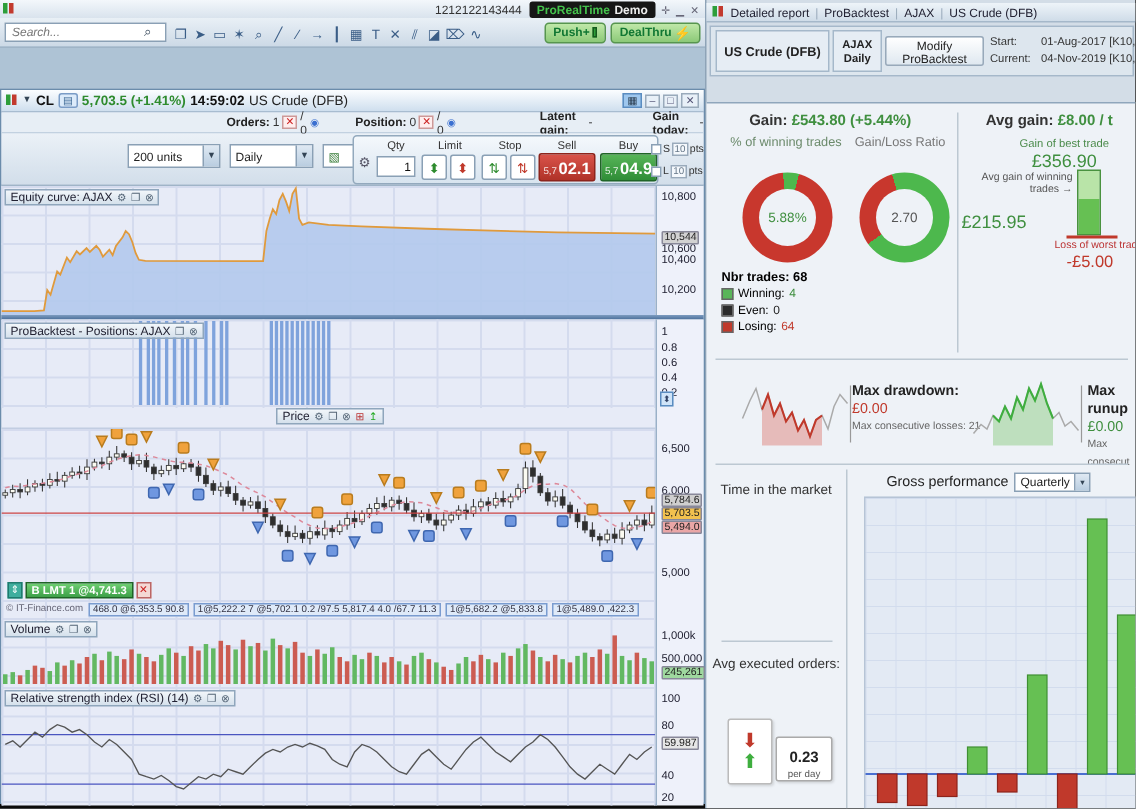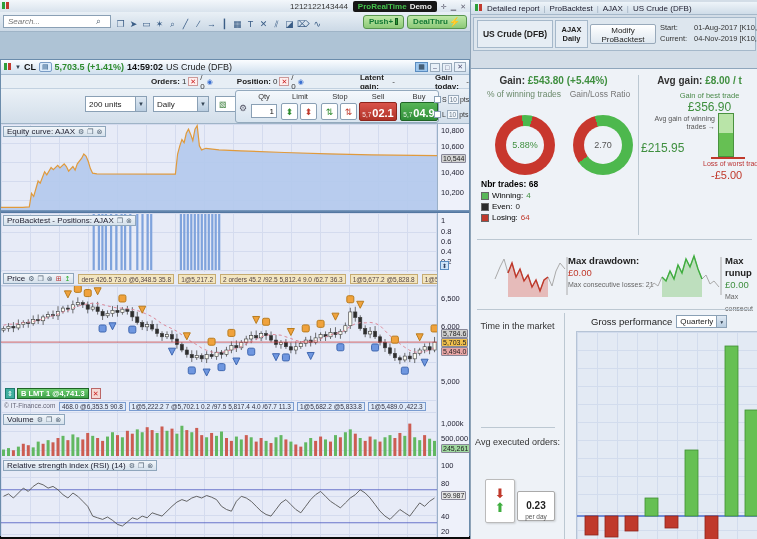--- a/index.html
+++ b/index.html
@@ -87,21 +87,21 @@
   .axis{position:absolute;left:436px;top:0;width:32px;height:100%;background:#eef1fa;border-left:1px solid #9ab0c8;font-size:7.5px;color:#223;}
   .axis span{position:absolute;left:3px;}
   .tag{position:absolute;left:1px;font-size:7px;border:1px solid #889;padding:0 1px;border-radius:1px;color:#222;background:#ddd;}
   .panel-label{position:absolute;left:2px;top:2px;z-index:5;background:linear-gradient(#f2f6fa,#d5e1ec);
                border:1px solid #8fa6bc;font-size:8px;color:#223;padding:0 3px;display:flex;gap:3px;align-items:center;height:11px;}
   .panel-label i{font-size:7px;color:#567;}
   .splitter{position:absolute;left:0;width:468px;height:3px;background:linear-gradient(#7d9cc0,#4a6f9a);}
   svg{position:absolute;left:0;top:0;overflow:visible;}
 
   .tan-tags{position:absolute;left:0;top:0;width:436px;height:14px;background:#e7ebf7;border-bottom:1px solid #c2cde2;
-            display:flex;align-items:center;gap:4px;padding-left:2px;overflow:hidden;}
+            display:flex;align-items:center;gap:4px;padding-left:2px;overflow:hidden;flex-direction:column;}
   .tan-tag{background:#f3e6c0;border:1px solid #c5ab72;color:#544;font-size:6.5px;white-space:nowrap;padding:0 2px;height:10px;line-height:9px;}
   .blue-tag{background:#dfeaf9;border:1px solid #7a9cd0;color:#334;font-size:6.5px;white-space:nowrap;padding:0 2px;height:9px;line-height:8px;}
   .order-chip{position:absolute;left:4px;display:flex;align-items:center;gap:2px;z-index:6;}
   .order-chip .grip{width:10px;height:11px;background:#3fae9e;border:1px solid #1f7a6e;color:#fff;font-size:7px;text-align:center;line-height:10px;}
   .order-chip .lbl{background:linear-gradient(#6fcf72,#3da048);border:1px solid #1f6426;color:#fff;font-size:7.5px;font-weight:bold;
                    padding:0 3px;height:11px;line-height:10px;}
   .order-chip .del{width:10px;height:11px;background:#f4d8d4;border:1px solid #b66;color:#c22;font-size:7px;text-align:center;line-height:10px;}
   .copyright{position:absolute;left:3px;font-size:6.5px;color:#667;z-index:4;white-space:nowrap;}
 
   
@@ -305,21 +305,21 @@
             </svg>
           </div>
         <div class="panel-label">
           <span>Equity curve: AJAX</span>
           <i>⚙</i>
             <i>❐</i>
             <i>⊗</i>
         </div>
         <div class="axis" id="eq-axis">
             <span style="top: 2px;">10,800</span>
-            <span style="top: 18px;">10,600</span>
+            <span style="top: 37px;">10,600</span>
             <span style="top: 44px;">10,400</span>
             <span style="top: 64px;">10,200</span>
             <span class="tag" style="top: 30px; background: rgb(210, 210, 210);">10,544</span>
           </div>
       </div>
       <div class="splitter" style="top:150px"></div>
 
       <div class="panel" style="top:153px;height:59px">
         <div class="plot">
             <svg id="pos-svg" width="436" height="59">

